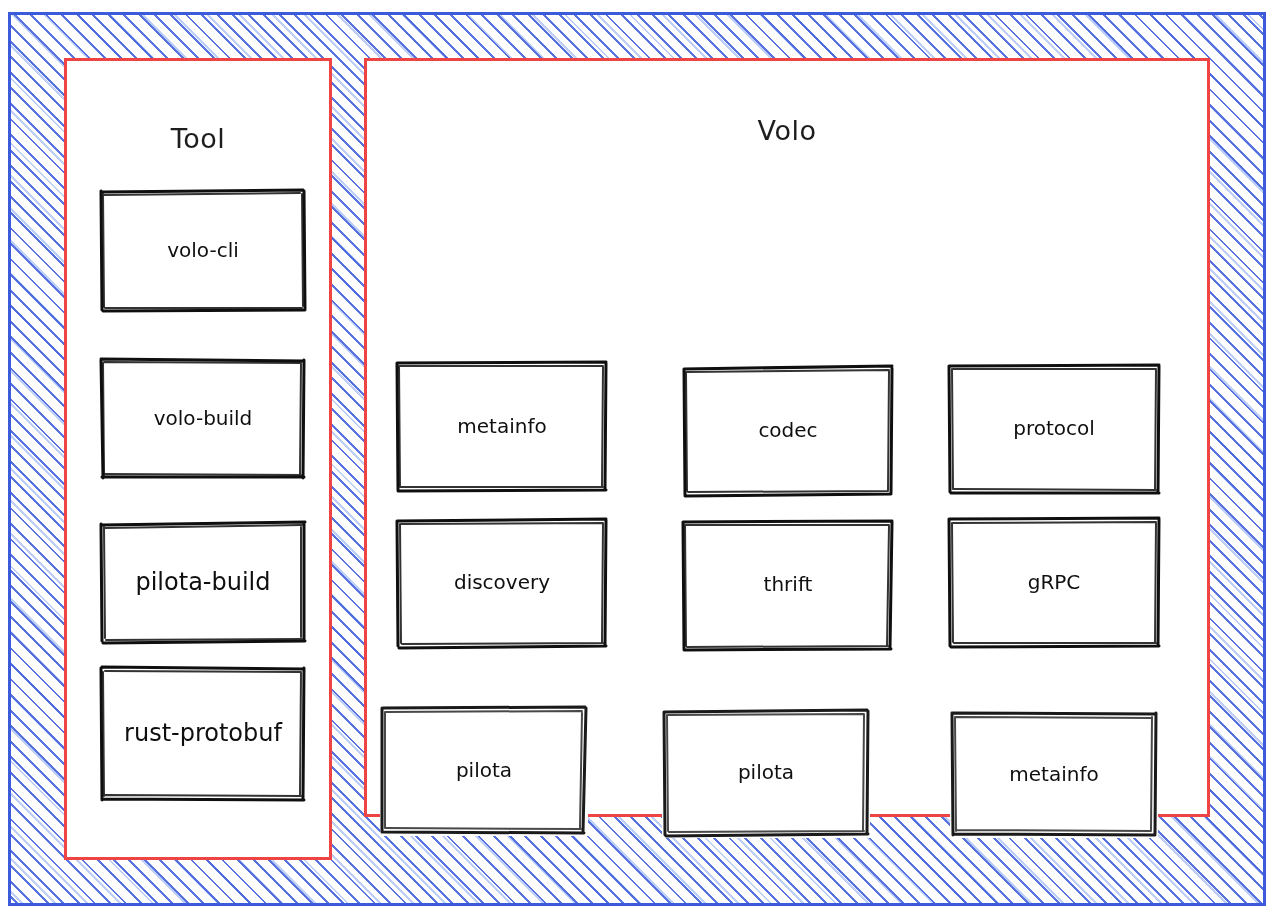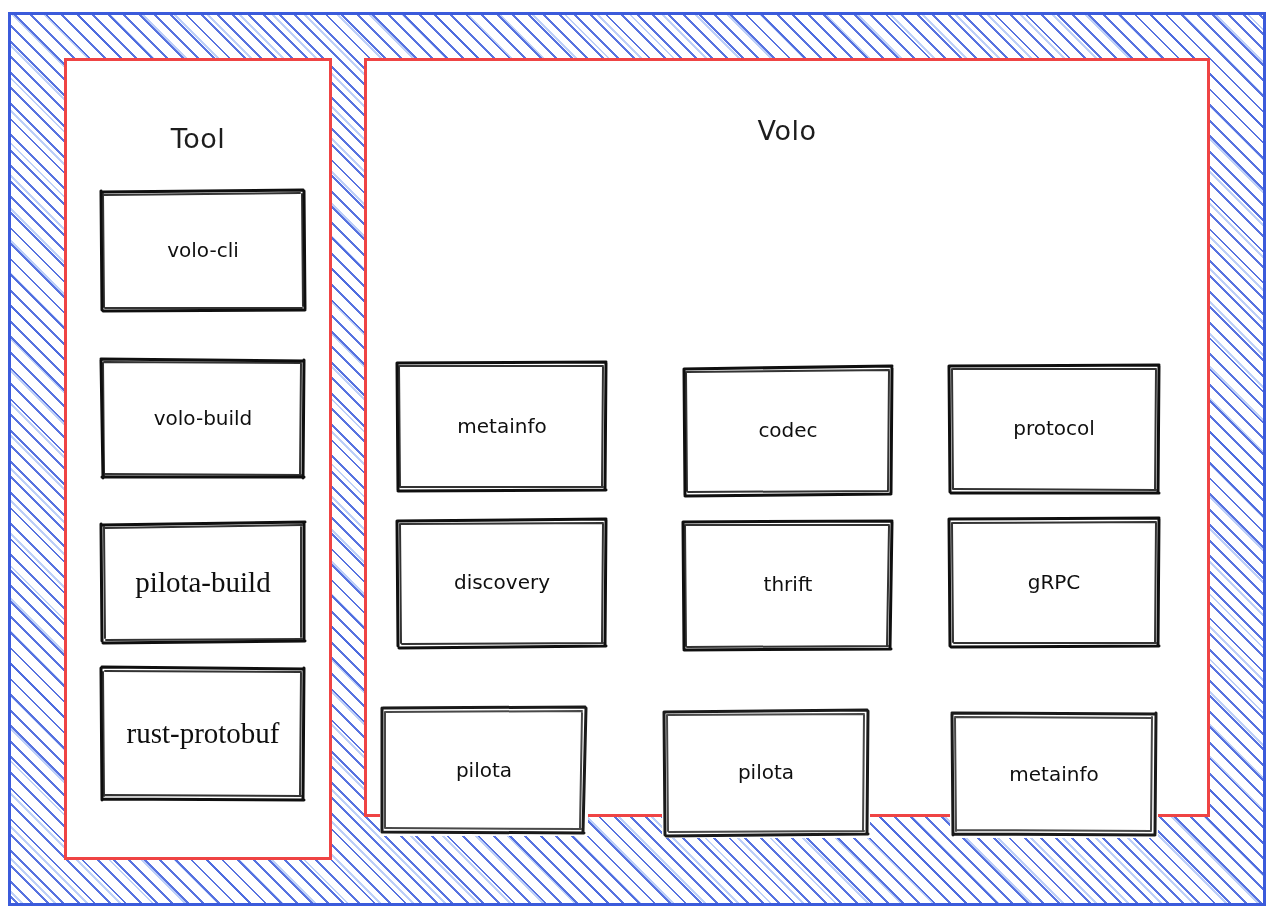--- a/index.html
+++ b/index.html
@@ -124,21 +124,21 @@
     justify-content: center;
     text-align: center;
     color: #0f0f0f;
     font-family: "DejaVu Sans", sans-serif;
     font-size: 20px;
     line-height: 1.12;
     padding: 0 10px;
     box-sizing: border-box;
     word-break: break-all;
   }
-  .sk-label.small { font-size: 29px; font-family: Liberation Serif, serif; }
+  .sk-label.small { font-size: 24px; }
 </style>
 </head>
 <body>
 
 <div id="canvas">
 
   <div class="outer-frame"></div>
 
   <div class="panel panel-tool">
     <div class="group-title title-tool">Tool</div>

